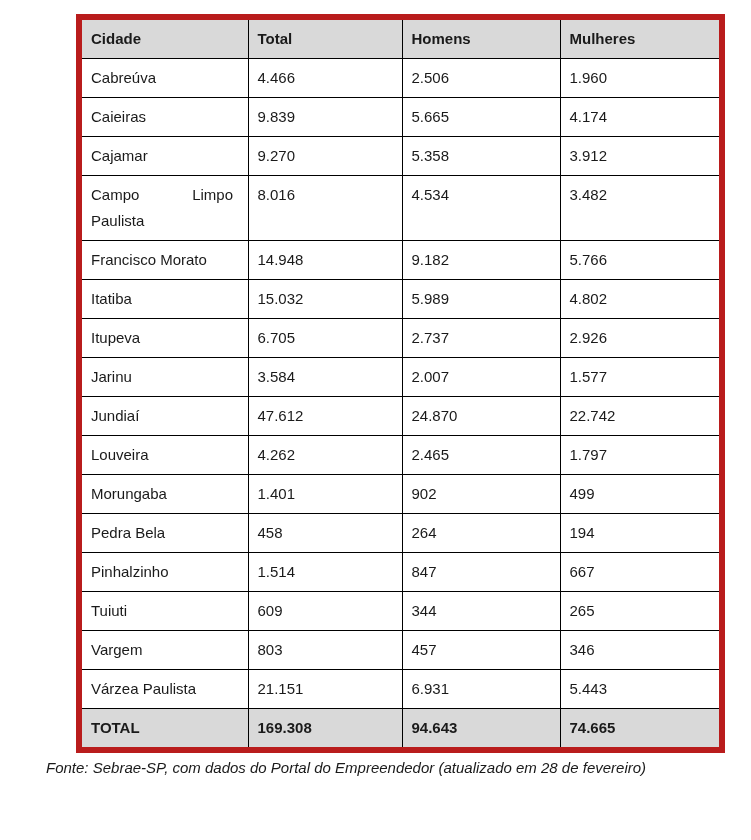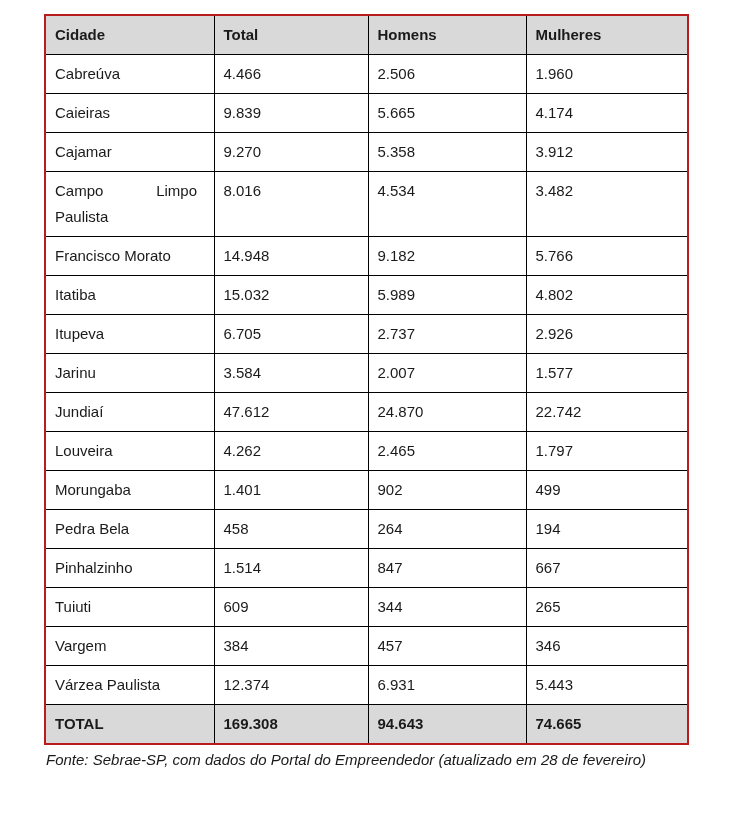--- a/index.html
+++ b/index.html
@@ -11,21 +11,22 @@
     font-family: "Liberation Sans", "DejaVu Sans", sans-serif;
     color: #1a1a1a;
   }
   .page {
     padding: 14px 0 0 44px;
   }
   table.data-table {
     border-collapse: collapse;
     table-layout: fixed;
     width: 643px;
-    border: 2px solid #b91c1c;
+    border: 6px solid #b91c1c;
+    margin-left: 32px;
   }
   table.data-table col.c0 { width: 169px; }
   table.data-table col.c1 { width: 154px; }
   table.data-table col.c2 { width: 158px; }
   table.data-table col.c3 { width: 162px; }
   th, td {
     border: 1px solid #000000;
     vertical-align: top;
     text-align: left;
     padding: 6px 9px;
@@ -184,29 +185,29 @@
             <div class="city-inner">Tuiuti</div>
           </td>
           <td>609</td>
           <td>344</td>
           <td>265</td>
         </tr>
         <tr>
           <td>
             <div class="city-inner">Vargem</div>
           </td>
-          <td>384</td>
+          <td>803</td>
           <td>457</td>
           <td>346</td>
         </tr>
         <tr>
           <td>
             <div class="city-inner">Várzea Paulista</div>
           </td>
-          <td>12.374</td>
+          <td>21.151</td>
           <td>6.931</td>
           <td>5.443</td>
         </tr>
       </tbody>
     <tbody>
       <tr class="total-row">
         <td>TOTAL</td>
         <td>169.308</td>
         <td>94.643</td>
         <td>74.665</td>

